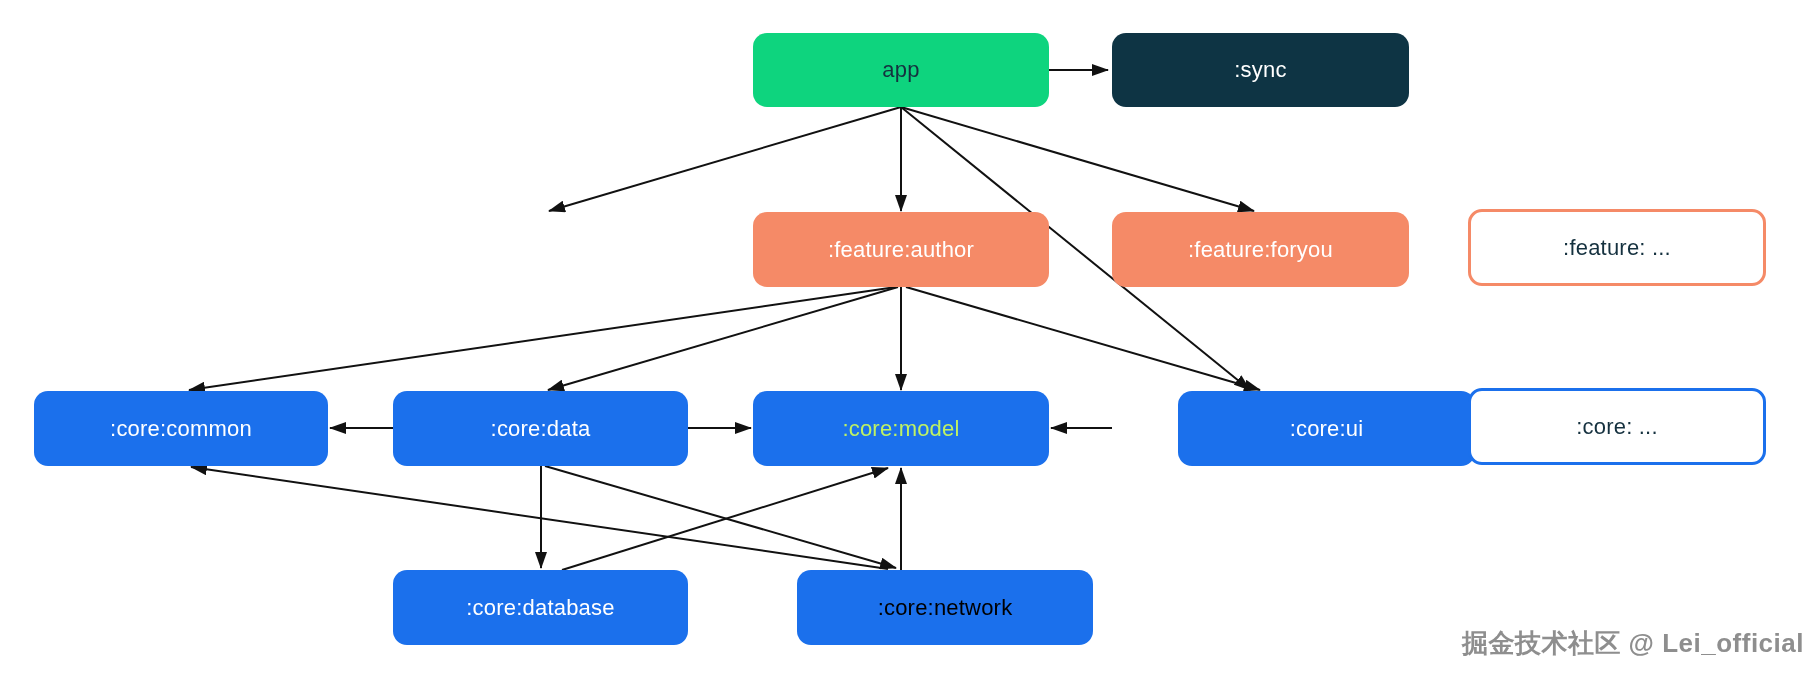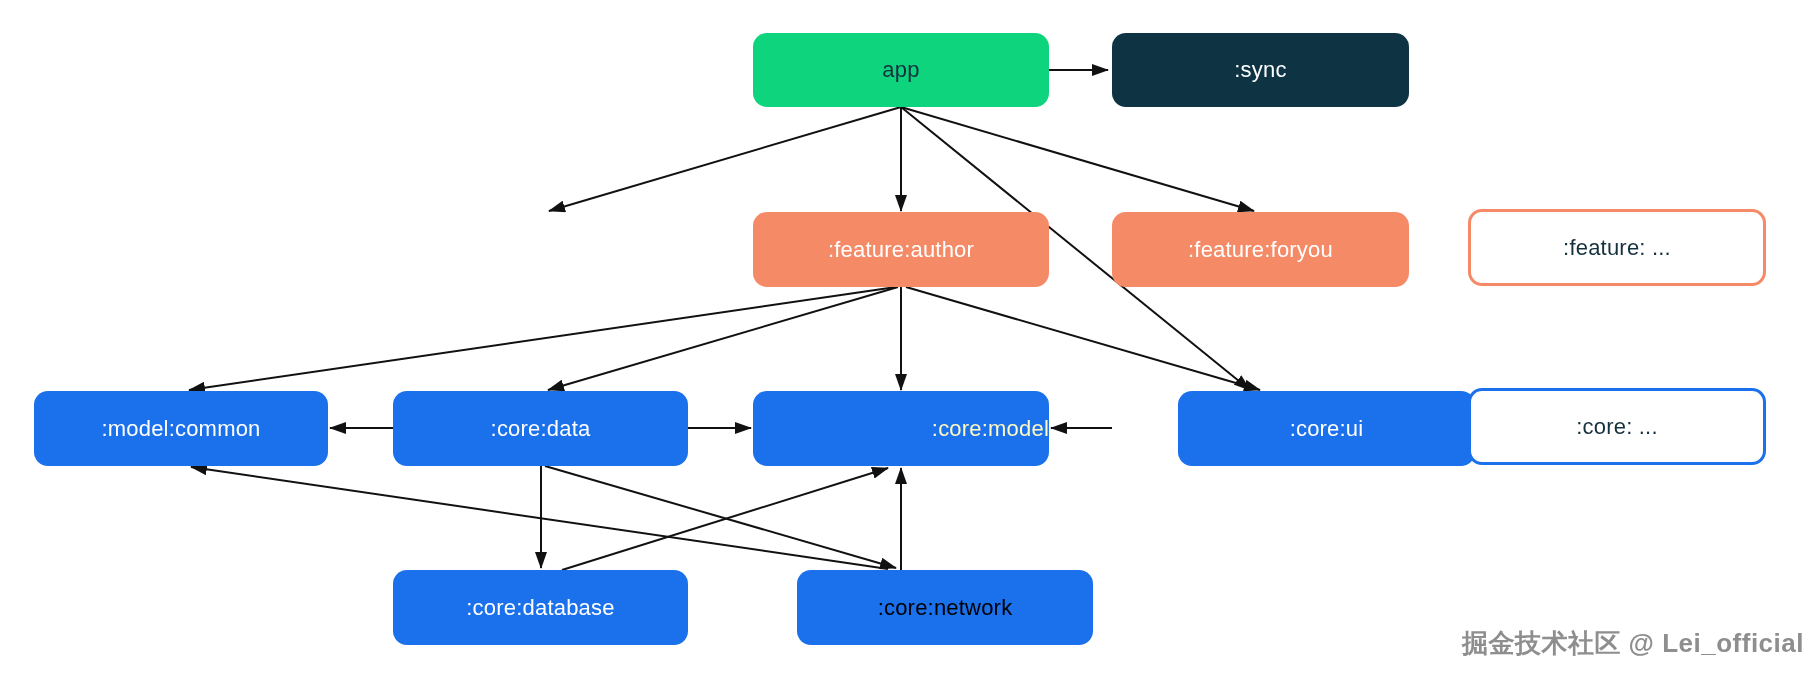--- a/index.html
+++ b/index.html
@@ -77,26 +77,26 @@
   <div class="node" style="left: 753px; top: 212px; width: 296px; height: 75px; background: rgb(245, 138, 103); color: rgb(255, 255, 255);">
       <span>:feature:author</span>
     </div>
   <div class="node" style="left: 1112px; top: 212px; width: 297px; height: 75px; background: rgb(245, 138, 103); color: rgb(255, 255, 255);">
       <span>:feature:foryou</span>
     </div>
   <div class="node" style="left: 1468px; top: 209px; width: 298px; height: 77px; background: rgb(255, 255, 255); color: rgb(21, 49, 63); border: 3px solid rgb(245, 138, 103);">
       <span>:feature: ...</span>
     </div>
   <div class="node" style="left: 34px; top: 391px; width: 294px; height: 75px; background: rgb(27, 112, 236); color: rgb(255, 255, 255);">
-      <span>:model:common</span>
+      <span>:core:common</span>
     </div>
   <div class="node" style="left: 393px; top: 391px; width: 295px; height: 75px; background: rgb(27, 112, 236); color: rgb(255, 255, 255);">
       <span>:core:data</span>
     </div>
-  <div class="node" style="left: 753px; top: 391px; width: 296px; height: 75px; background: rgb(27, 112, 236); color: #fef9c3; justify-content: flex-end;">
+  <div class="node" style="left: 753px; top: 391px; width: 296px; height: 75px; background: rgb(27, 112, 236); color: #bef264;">
       <span>:core:model</span>
     </div>
   <div class="node" style="left: 1178px; top: 391px; width: 297px; height: 75px; background: rgb(27, 112, 236); color: rgb(255, 255, 255);">
       <span>:core:ui</span>
     </div>
   <div class="node" style="left: 1468px; top: 388px; width: 298px; height: 77px; background: rgb(255, 255, 255); color: rgb(21, 49, 63); border: 3px solid rgb(27, 112, 236);">
       <span>:core: ...</span>
     </div>
   <div class="node" style="left: 393px; top: 570px; width: 295px; height: 75px; background: rgb(27, 112, 236); color: rgb(255, 255, 255);">
       <span>:core:database</span>

